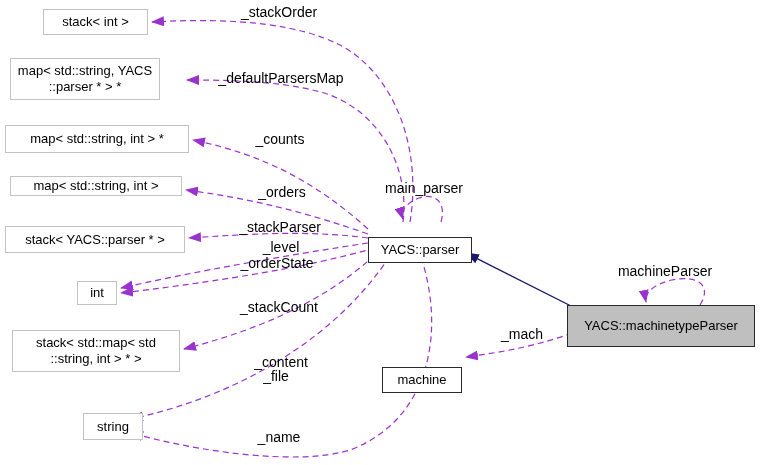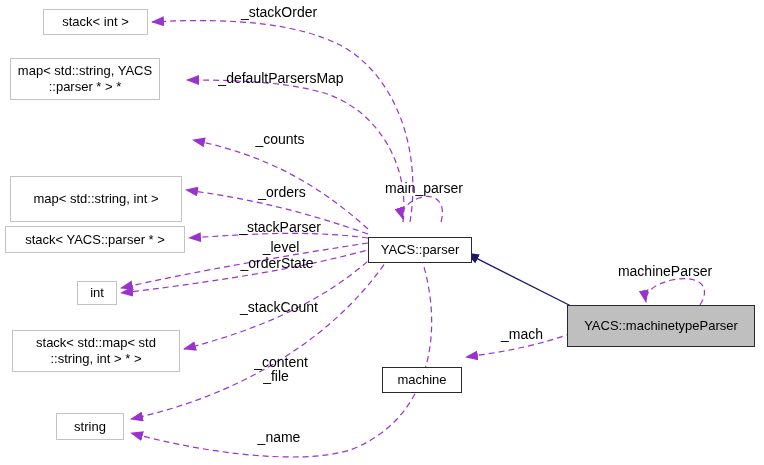--- a/index.html
+++ b/index.html
@@ -80,39 +80,42 @@
 
   <div class="node" style="left:43px;top:9px;width:105px;height:26px">
     <div>stack&lt; int &gt;</div>
   </div>
 
   <div class="node" style="left:10px;top:58px;width:150px;height:42px">
     <div>map&lt; std::string, YACS</div>
     <div>::parser * &gt; *</div>
   </div>
 
+  <div class="node" style="left:5px;top:125px;width:184px;height:28px">
+    <div>map&lt; std::string, int &gt; *</div>
+  </div>
 
-  <div class="node" style="left:10px;top:176px;width:172px;height:46px">
+  <div class="node" style="left:10px;top:176px;width:172px;height:20px">
     <div>map&lt; std::string, int &gt;</div>
   </div>
 
   <div class="node" style="left:5px;top:226px;width:180px;height:27px">
     <div>stack&lt; YACS::parser * &gt;</div>
   </div>
 
   <div class="node" style="left:77px;top:281px;width:40px;height:24px">
     <div>int</div>
   </div>
 
   <div class="node" style="left:12px;top:330px;width:168px;height:42px">
     <div>stack&lt; std::map&lt; std</div>
     <div>::string, int &gt; * &gt;</div>
   </div>
 
-  <div class="node" style="left:56px;top:413px;width:68px;height:27px">
+  <div class="node" style="left:83px;top:413px;width:60px;height:27px">
     <div>string</div>
   </div>
 
   <div class="node black" style="left:368px;top:222px;width:104px;height:26px">
     <div>YACS::parser</div>
   </div>
 
   <div class="node black" style="left:382px;top:352px;width:80px;height:26px">
     <div>machine</div>
   </div>

